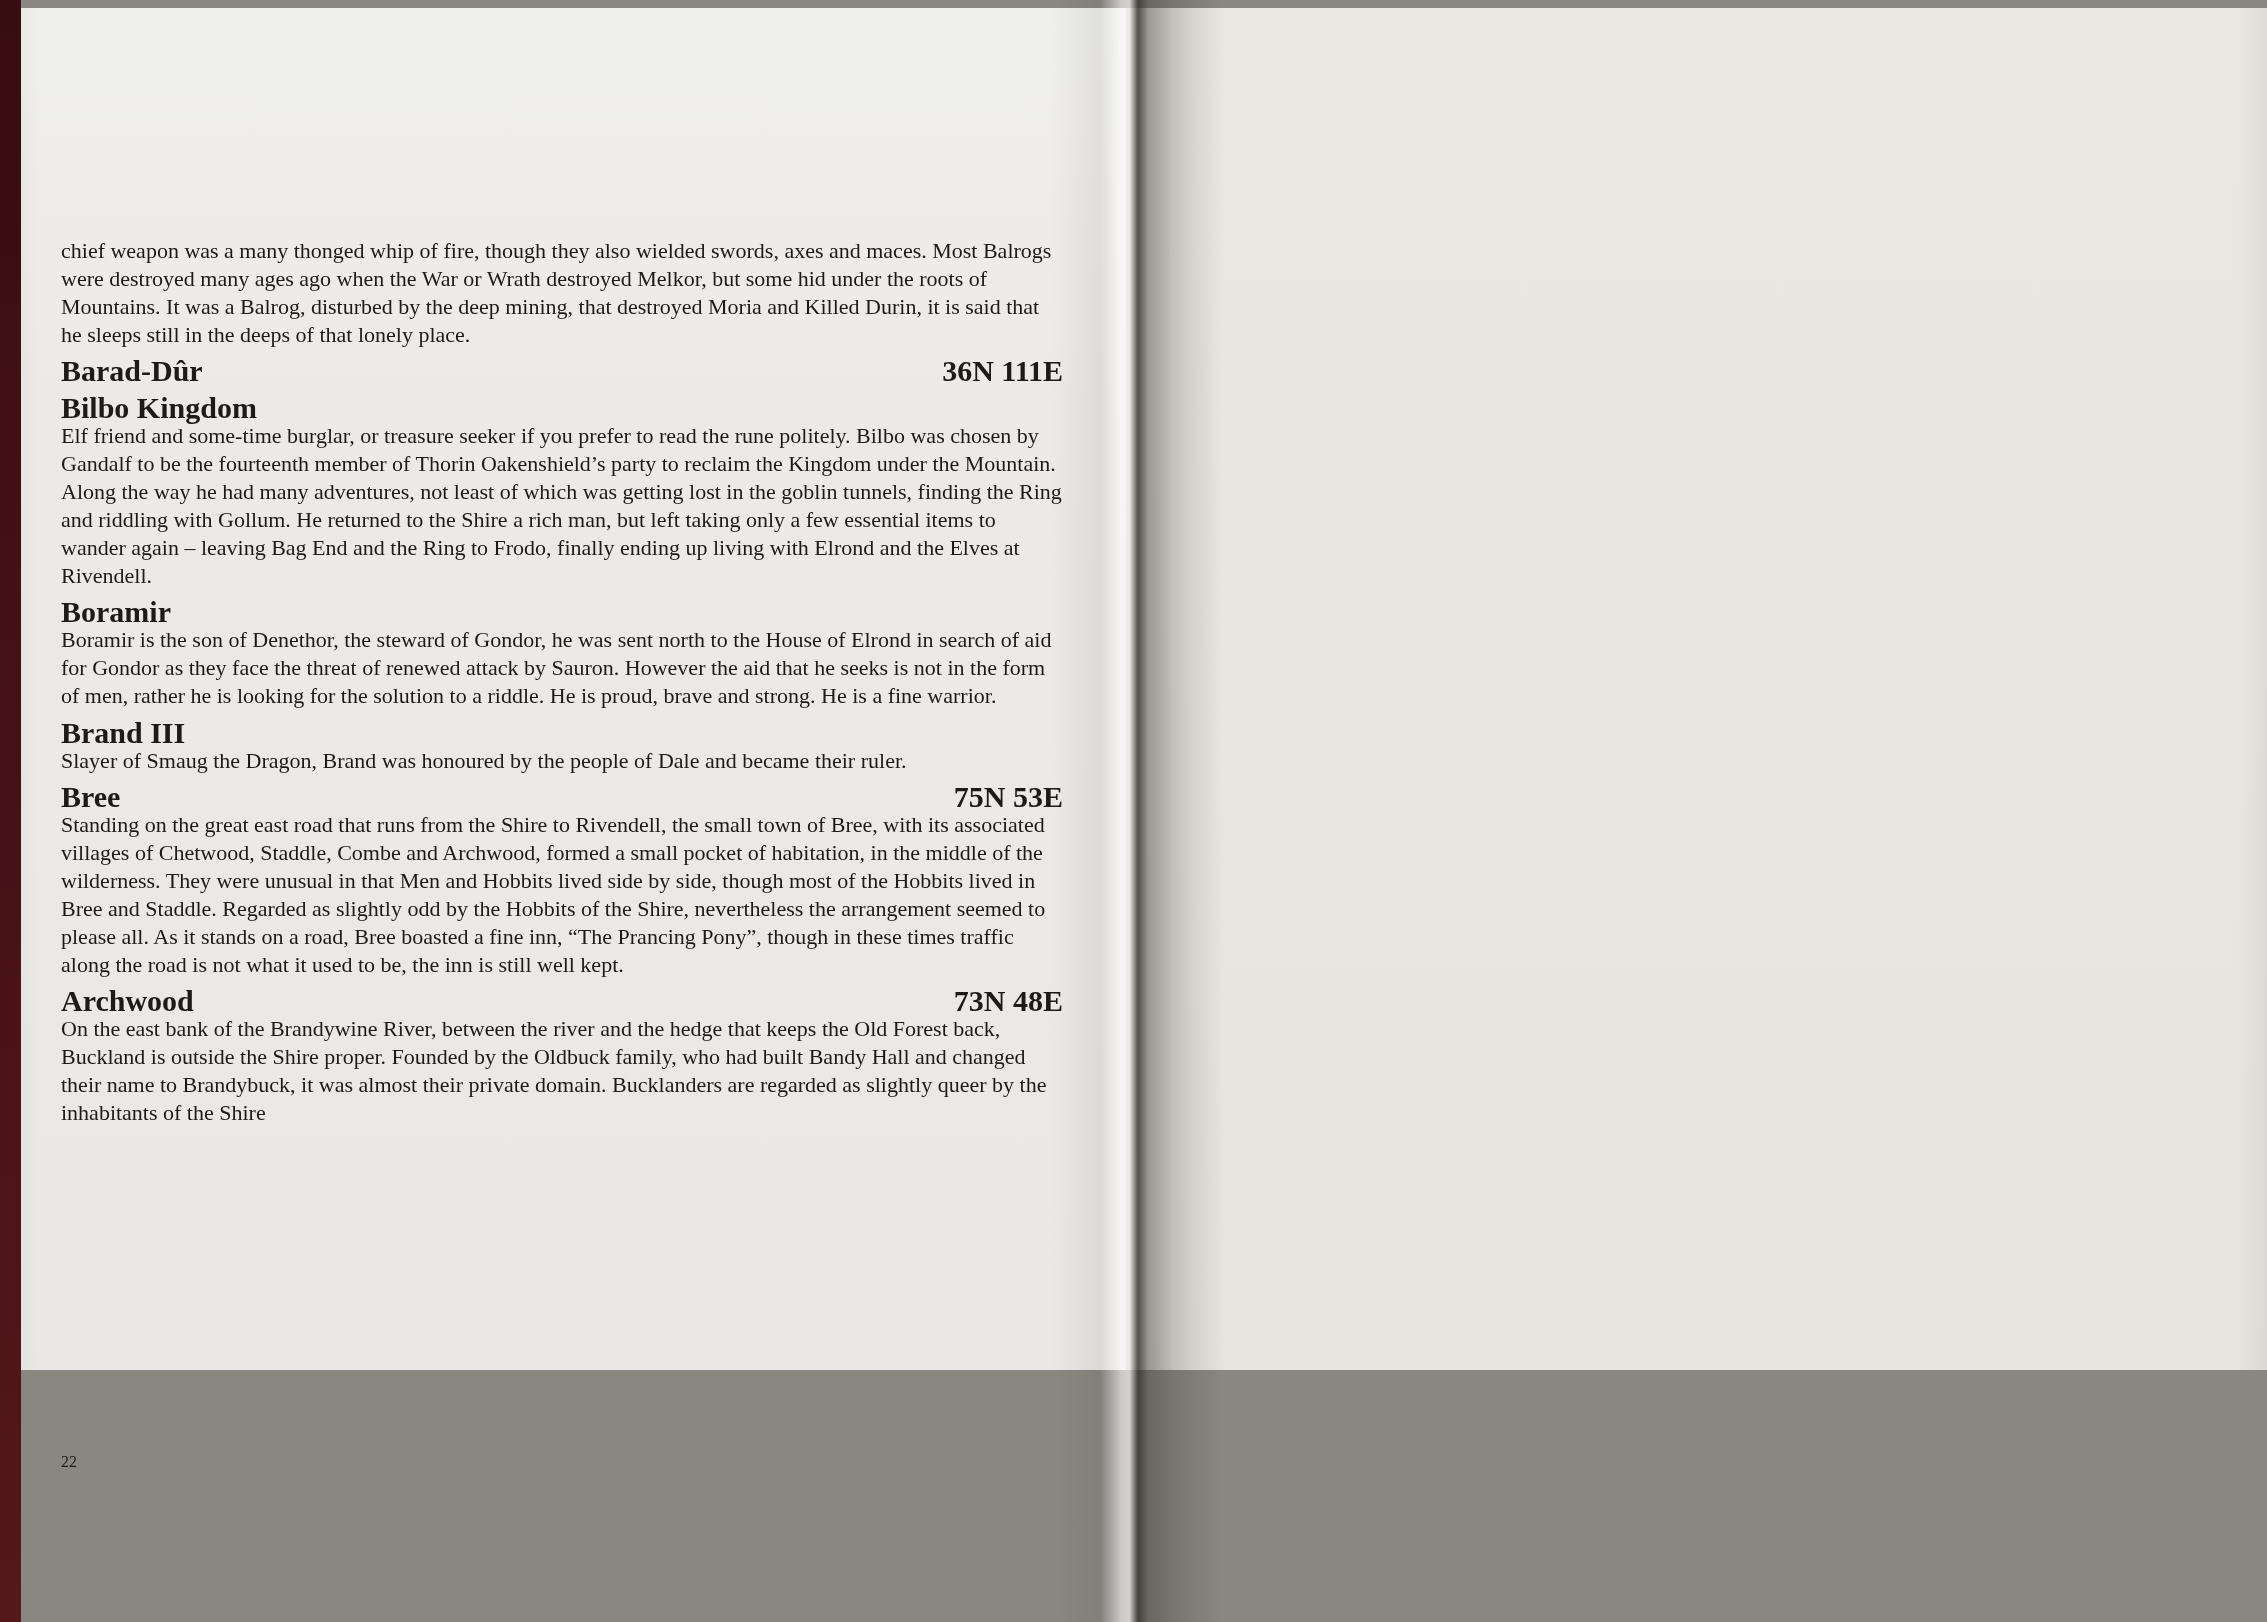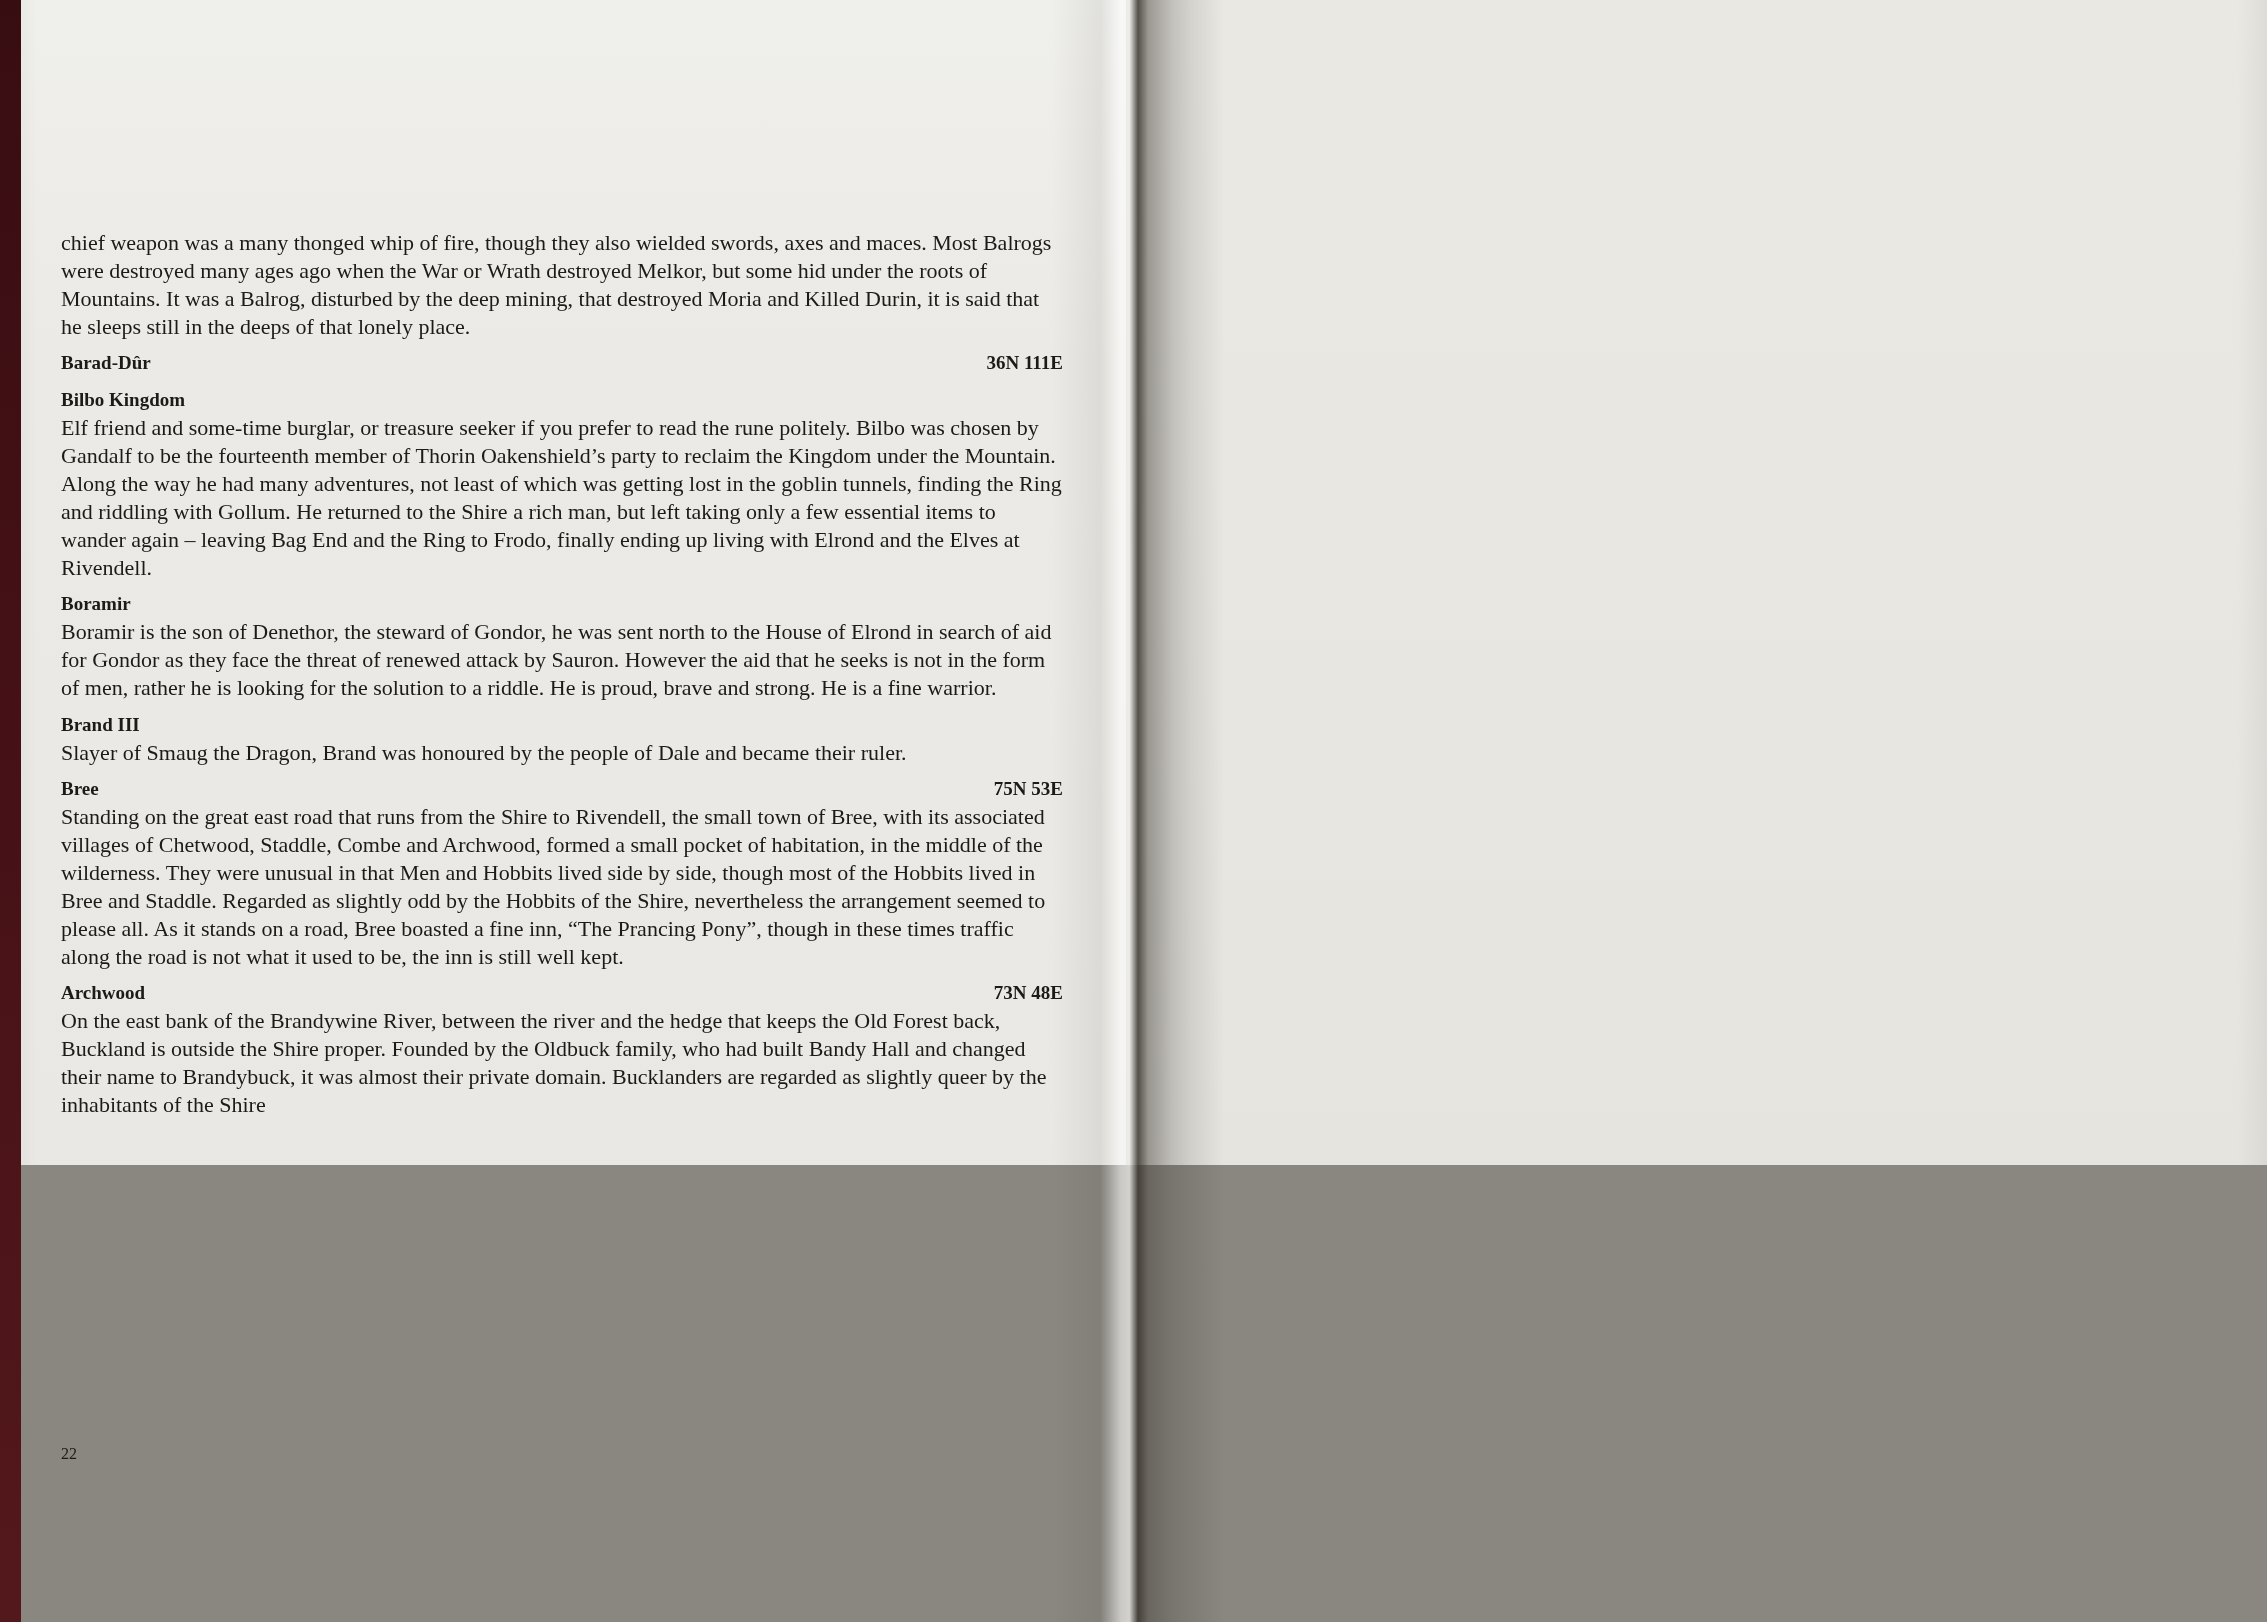--- a/index.html
+++ b/index.html
@@ -6,22 +6,22 @@
   .canvas {
     position: relative;
     width: 2267px;
     height: 1622px;
     overflow: hidden;
     font-family: "Liberation Serif", "DejaVu Serif", serif;
     color: var(--ink, #1d1a17);
   }
   .page {
     position: absolute;
-    top: 0;
-    height: 1165px;
+    top: 8px;
+    height: 1362px;
     padding-left: 12px;
   }
   .page-left {
     left: 0;
     width: 1126px;
     background:
       linear-gradient(90deg, rgba(0,0,0,0.06) 0px, rgba(0,0,0,0) 37px),
       linear-gradient(180deg, #efefec 0%, #eceae6 30%, #e9e8e4 100%);
   }
   .page-right {
@@ -60,21 +60,21 @@
     text-align: left;
   }
   .content-left  { left: 61px;  top: 229px; width: 1002px; }
   p.body { margin: 0; }
   .entry { margin-top: 8.4px; }
   .entry-head {
     display: flex;
     justify-content: space-between;
     align-items: baseline;
     font-weight: bold;
-    font-size: 19px;
+    font-size: 30px;
     line-height: 28px;
   }
   .page-number {
     position: absolute;
     font-size: 16px;
   }
   .page-number-left  { left: 61px;   top: 1445px; }
 </style>
 </head>
 <body>

